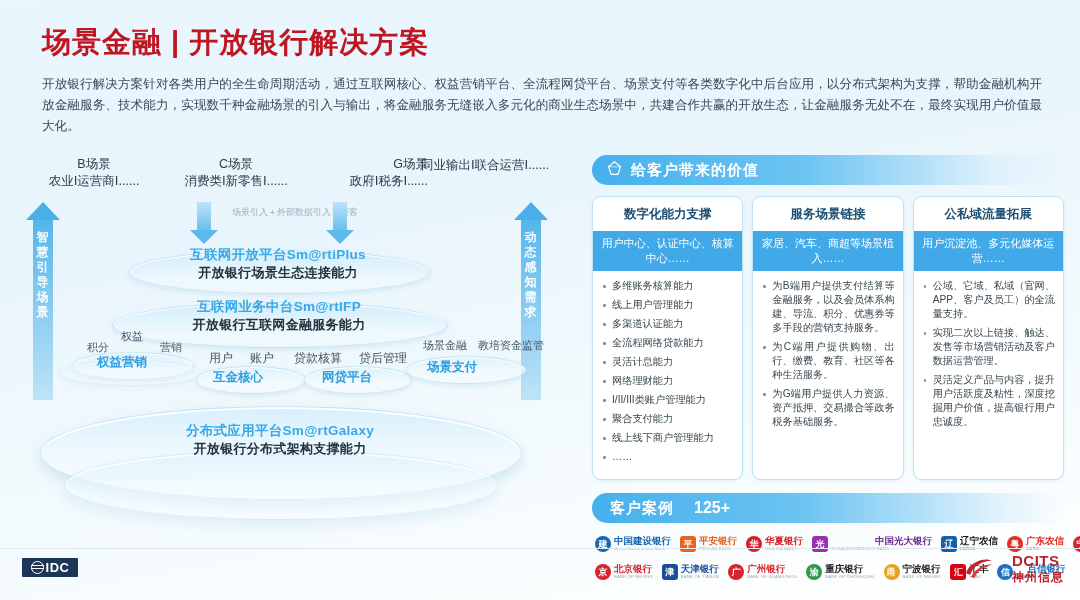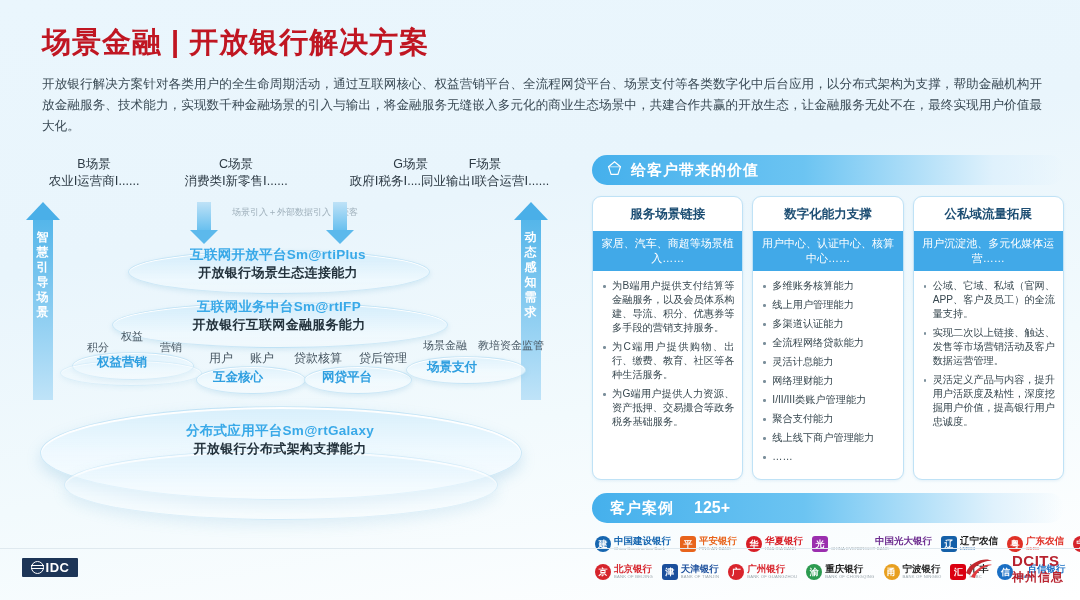--- a/index.html
+++ b/index.html
@@ -167,21 +167,20 @@
     </div>
     <div class="scene-col" style="left:146px;top:6px;width:180px;">
       <div class="t1">C场景</div>
       <div class="t2">消费类Ⅰ新零售Ⅰ......</div>
     </div>
     <div class="scene-col" style="left:268px;top:6px;width:160px;text-align:right;">
       <div class="t1">G场景</div>
       <div class="t2">政府Ⅰ税务Ⅰ......</div>
     </div>
     <div class="scene-col" style="left:395px;top:6px;width:180px;">
-      <div class="t1">F场景</div>
       <div class="t2">同业输出Ⅰ联合运营Ⅰ......</div>
     </div>
 
     <div class="flow-note" style="left:232px;top:56px;">场景引入＋外部数据引入＋获客</div>
 
     <div class="arrow-up" style="left:25px;top:52px;width:36px;">
       <div class="head"></div>
       <div class="shaft" style="height:180px;"></div>
     </div>
     <div class="vlabel" style="left:33px;top:80px;">智慧引导场景</div>
@@ -250,49 +249,49 @@
       <span>
         <svg width="17" height="17" viewBox="0 0 20 20" aria-hidden="true">
           <path d="M10 2 L17 8 L14 17 L6 17 L3 8 Z" fill="none" stroke="#ffffff" stroke-width="1.4"></path>
           <path d="M3 8 L17 8" stroke="#ffffff" stroke-width="1" opacity=".8"></path>
         </svg>
       </span>
       <span class="ptext">给客户带来的价值</span>
     </div>
 
     <div class="cards">
-
-      <div class="card">
-        <div class="chead">服务场景链接</div>
-        <div class="csub">家居、汽车、商超等场景植入……</div>
-        <ul>
-          <li>为B端用户提供支付结算等金融服务，以及会员体系构建、导流、积分、优惠券等多手段的营销支持服务。</li>
-          <li>为C端用户提供购物、出行、缴费、教育、社区等各种生活服务。</li>
-          <li>为G端用户提供人力资源、资产抵押、交易撮合等政务税务基础服务。</li>
-        </ul>
-      </div>
 
       <div class="card tall">
         <div class="chead">数字化能力支撑</div>
         <div class="csub">用户中心、认证中心、核算中心……</div>
         <ul>
           <li>多维账务核算能力</li>
           <li>线上用户管理能力</li>
           <li>多渠道认证能力</li>
           <li>全流程网络贷款能力</li>
           <li>灵活计息能力</li>
           <li>网络理财能力</li>
           <li>I/II/III类账户管理能力</li>
           <li>聚合支付能力</li>
           <li>线上线下商户管理能力</li>
           <li>……</li>
         </ul>
       </div>
 
       <div class="card">
+        <div class="chead">服务场景链接</div>
+        <div class="csub">家居、汽车、商超等场景植入……</div>
+        <ul>
+          <li>为B端用户提供支付结算等金融服务，以及会员体系构建、导流、积分、优惠券等多手段的营销支持服务。</li>
+          <li>为C端用户提供购物、出行、缴费、教育、社区等各种生活服务。</li>
+          <li>为G端用户提供人力资源、资产抵押、交易撮合等政务税务基础服务。</li>
+        </ul>
+      </div>
+
+      <div class="card">
         <div class="chead">公私域流量拓展</div>
         <div class="csub">用户沉淀池、多元化媒体运营……</div>
         <ul>
           <li>公域、它域、私域（官网、APP、客户及员工）的全流量支持。</li>
           <li>实现二次以上链接、触达、发售等市场营销活动及客户数据运营管理。</li>
           <li>灵活定义产品与内容，提升用户活跃度及粘性，深度挖掘用户价值，提高银行用户忠诚度。</li>
         </ul>
       </div>
     </div>
 

